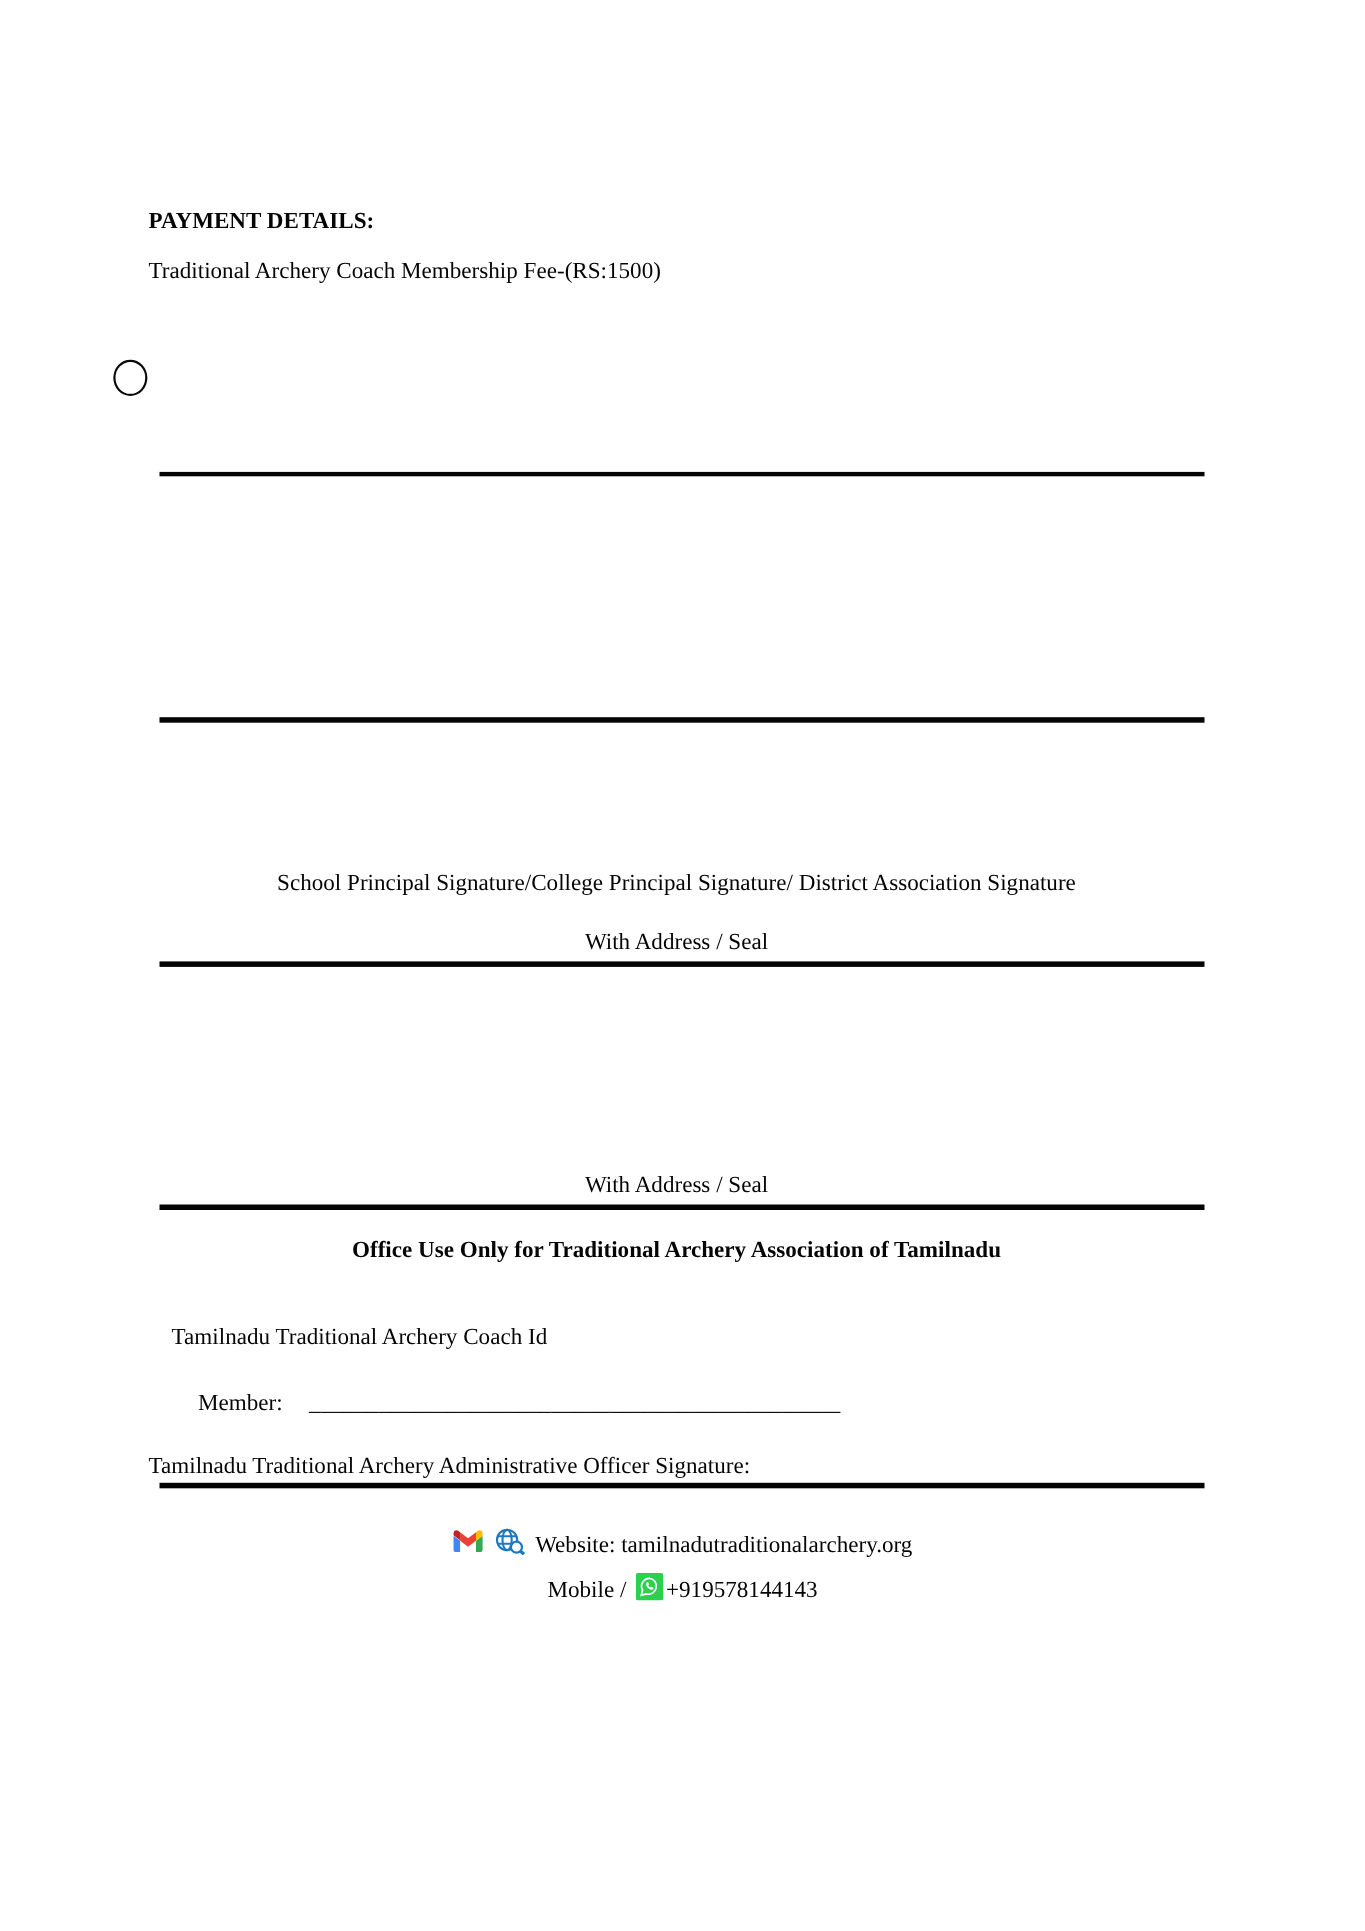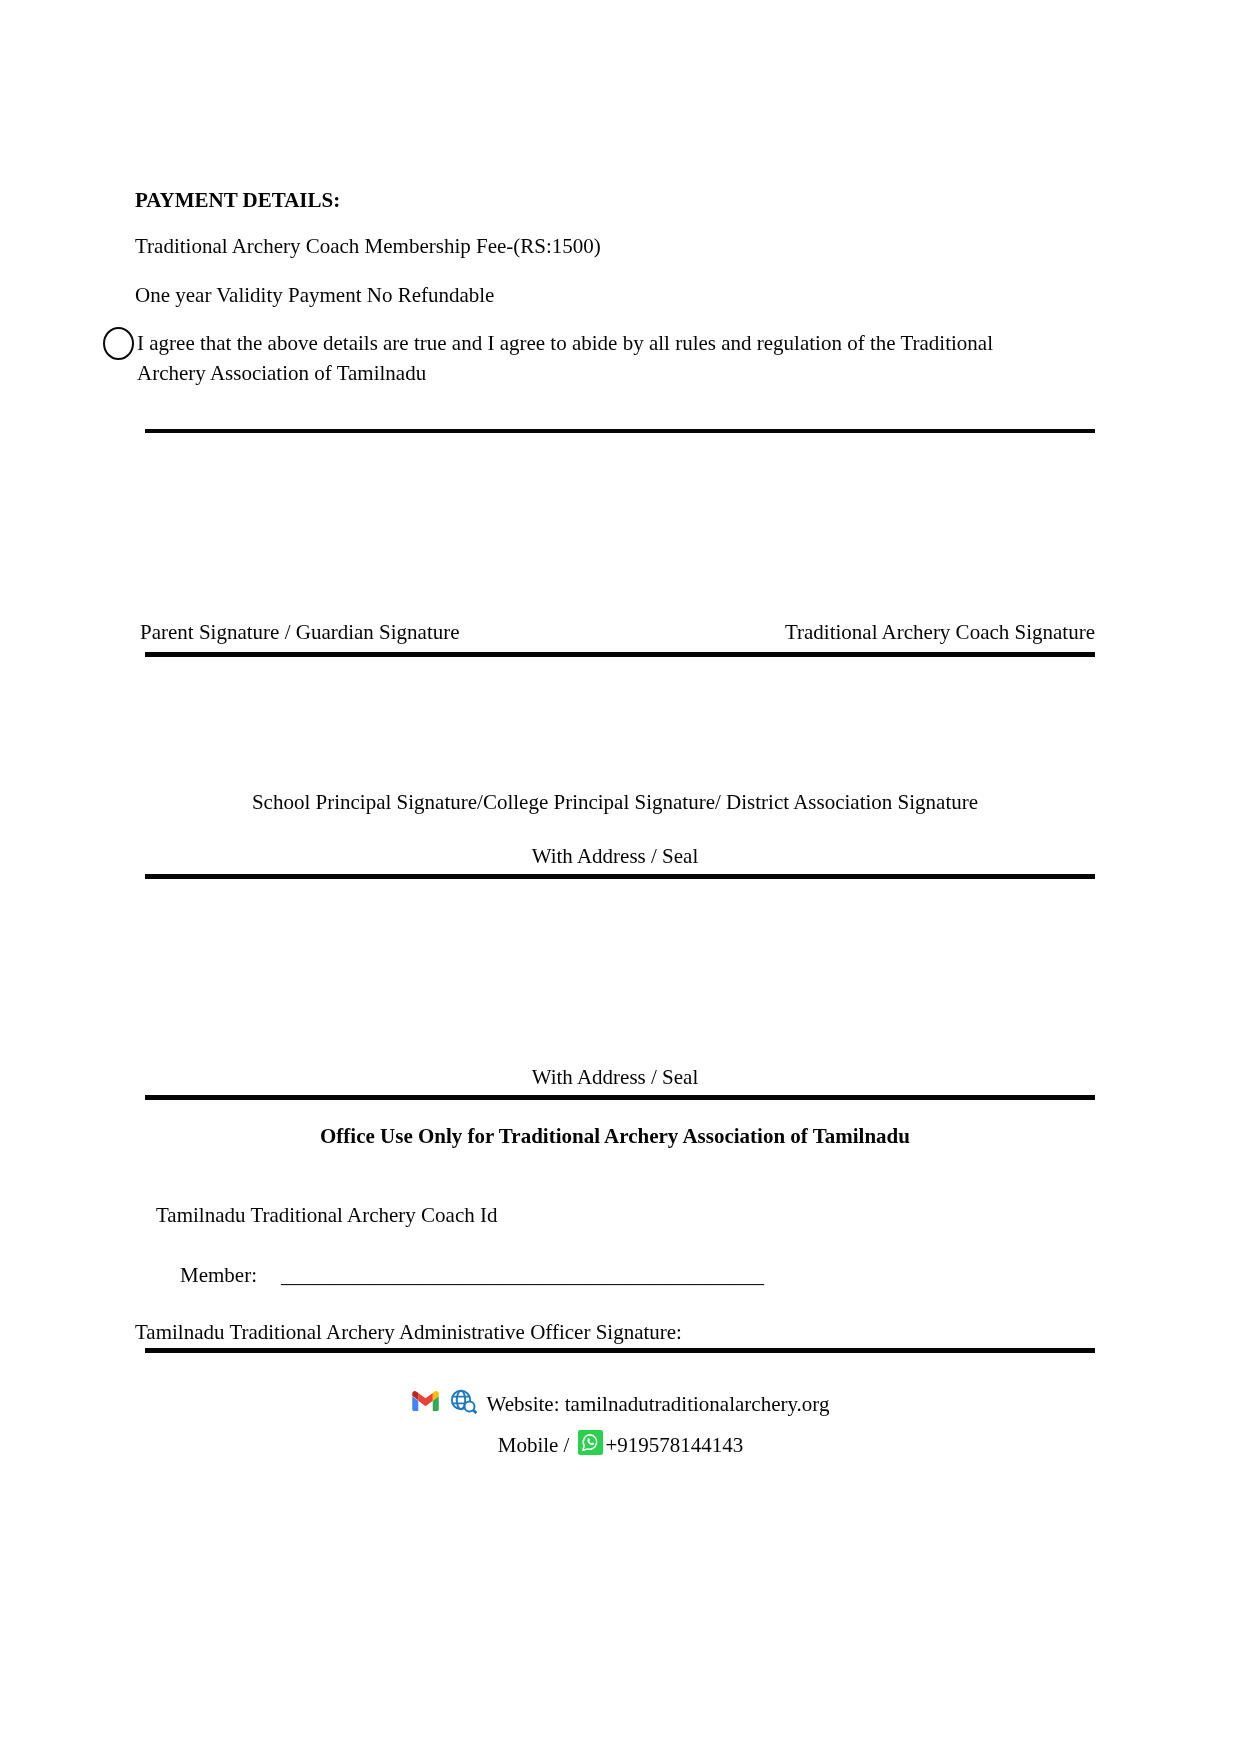--- a/index.html
+++ b/index.html
@@ -69,32 +69,26 @@
 </style>
 </head>
 <body>
 
 <div class="page">
 
   <div class="abs txt bold" style="left:135px; top:185px;">PAYMENT DETAILS:</div>
 
   <div class="abs txt" style="left:135px; top:231px;">Traditional Archery Coach Membership Fee-(RS:1500)</div>
 
-  <div class="abs txt" style="left:135px; top:280px;">One year Validity Payment No Refundable</div>
 
   <div class="agree-circle"></div>
 
-  <div class="agreement txt">I agree that the above details are true and I agree to abide by all rules and regulation of the Traditional Archery Association of Tamilnadu</div>
 
   <div class="rule" style="top:429px;"></div>
 
-  <div class="sigrow txt" style="top:617px;">
-    <span>Parent Signature / Guardian Signature</span>
-    <span>Traditional Archery Coach Signature</span>
-  </div>
 
   <div class="rule" style="top:652px; height:5px;"></div>
 
   <div class="centerband txt" style="top:787px;">School Principal Signature/College Principal Signature/ District Association Signature</div>
 
   <div class="centerband txt" style="top:841px;">With Address / Seal</div>
 
   <div class="rule" style="top:874px; height:5px;"></div>
 
 

